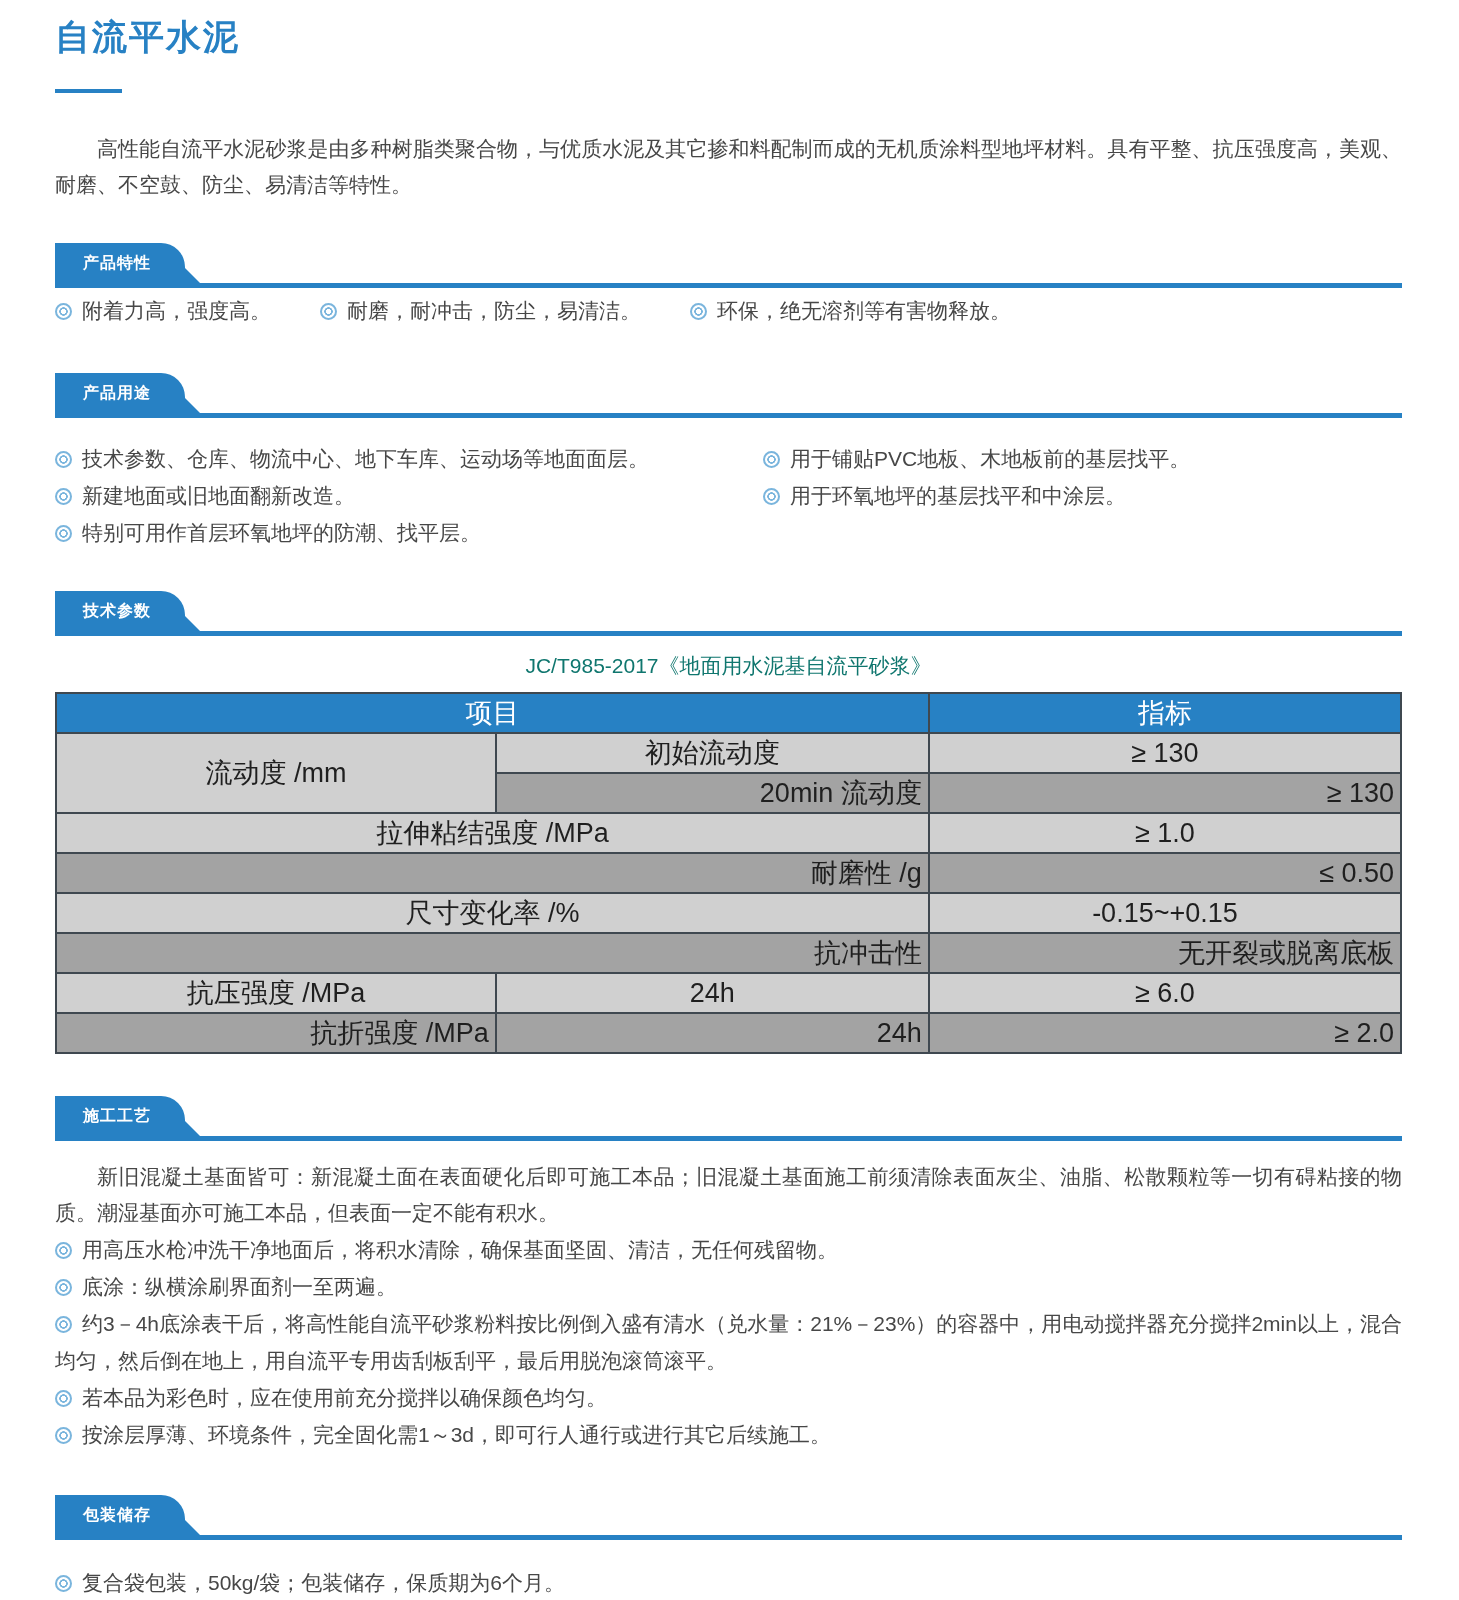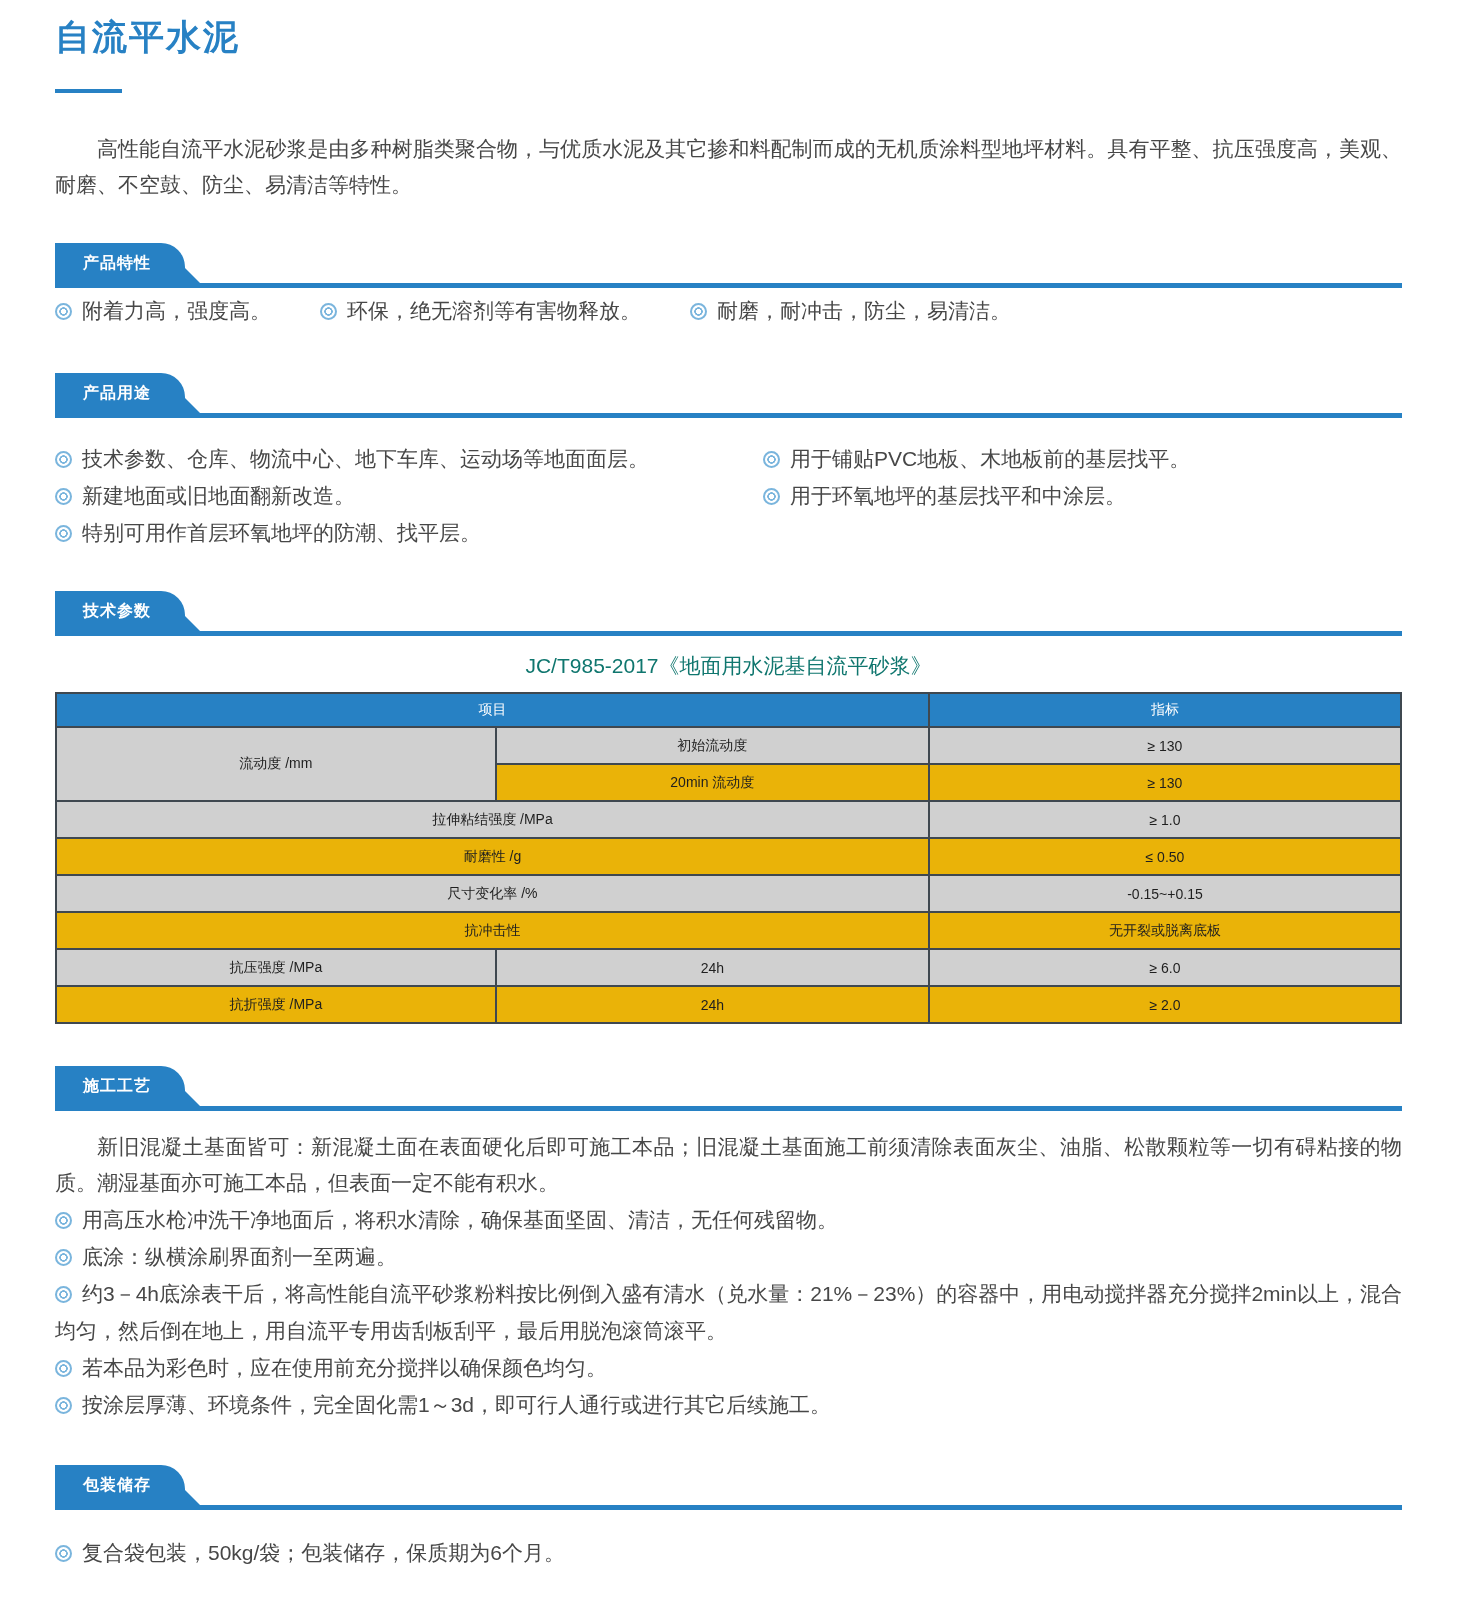--- a/index.html
+++ b/index.html
@@ -65,34 +65,34 @@
   section.uses{margin-top:44px;}
   section.tech{margin-top:40px;}
   section.process{margin-top:42px;}
   section.storage{margin-top:42px;}
 
   .std-caption{
     margin-top:16px;text-align:center;font-size:21px;color:#0f766e;
   }
   table.spec{
     width:100%;margin-top:12px;border-collapse:collapse;
-    font-size:14px;color:#1f1f1f;table-layout:fixed;
+    font-size:27px;color:#1f1f1f;table-layout:fixed;
   }
   table.spec th,table.spec td{
     border:2px solid var(--table-border);text-align:center;vertical-align:middle;
     height:37px;padding:1px 6px;font-weight:normal;
   }
   table.spec thead th{
     background:var(--table-header-bg);color:#ffffff;height:34px;
   }
   table.spec col.c1{width:32.7%;}
   table.spec col.c2{width:32.2%;}
   table.spec col.c3{width:35.1%;}
   tr.g td{background:var(--row-gray);}
-  tr.w td{background:#eab308;}
+  tr.w td{background:#a3a3a3;text-align:right;}
   td.span-cell{background:var(--row-gray) !important;}
 
   .process-par{margin-top:18px;text-indent:2em;}
   .proc-list{margin-top:0;}
   .proc-list li.bullet{line-height:37px;}
   .stor-list{margin-top:24px;}
 </style>
 </head>
 <body>
 
@@ -104,22 +104,22 @@
   <p class="body-par intro">高性能自流平水泥砂浆是由多种树脂类聚合物，与优质水泥及其它掺和料配制而成的无机质涂料型地坪材料。具有平整、抗压强度高，美观、耐磨、不空鼓、防尘、易清洁等特性。</p>
 
   <section class="features">
     <div class="sec-head">
       <div class="tab">
         <span>产品特性</span>
       </div>
     </div>
     <ul class="feat-row">
       <li class="bullet"><span class="ring"></span><span>附着力高，强度高。</span></li>
+      <li class="bullet"><span class="ring"></span><span>耐磨，耐冲击，防尘，易清洁。</span></li>
       <li class="bullet"><span class="ring"></span><span>环保，绝无溶剂等有害物释放。</span></li>
-      <li class="bullet"><span class="ring"></span><span>耐磨，耐冲击，防尘，易清洁。</span></li>
     </ul>
   </section>
 
   <section class="uses">
     <div class="sec-head">
       <div class="tab">
         <span>产品用途</span>
       </div>
     </div>
     <div class="uses-cols">

